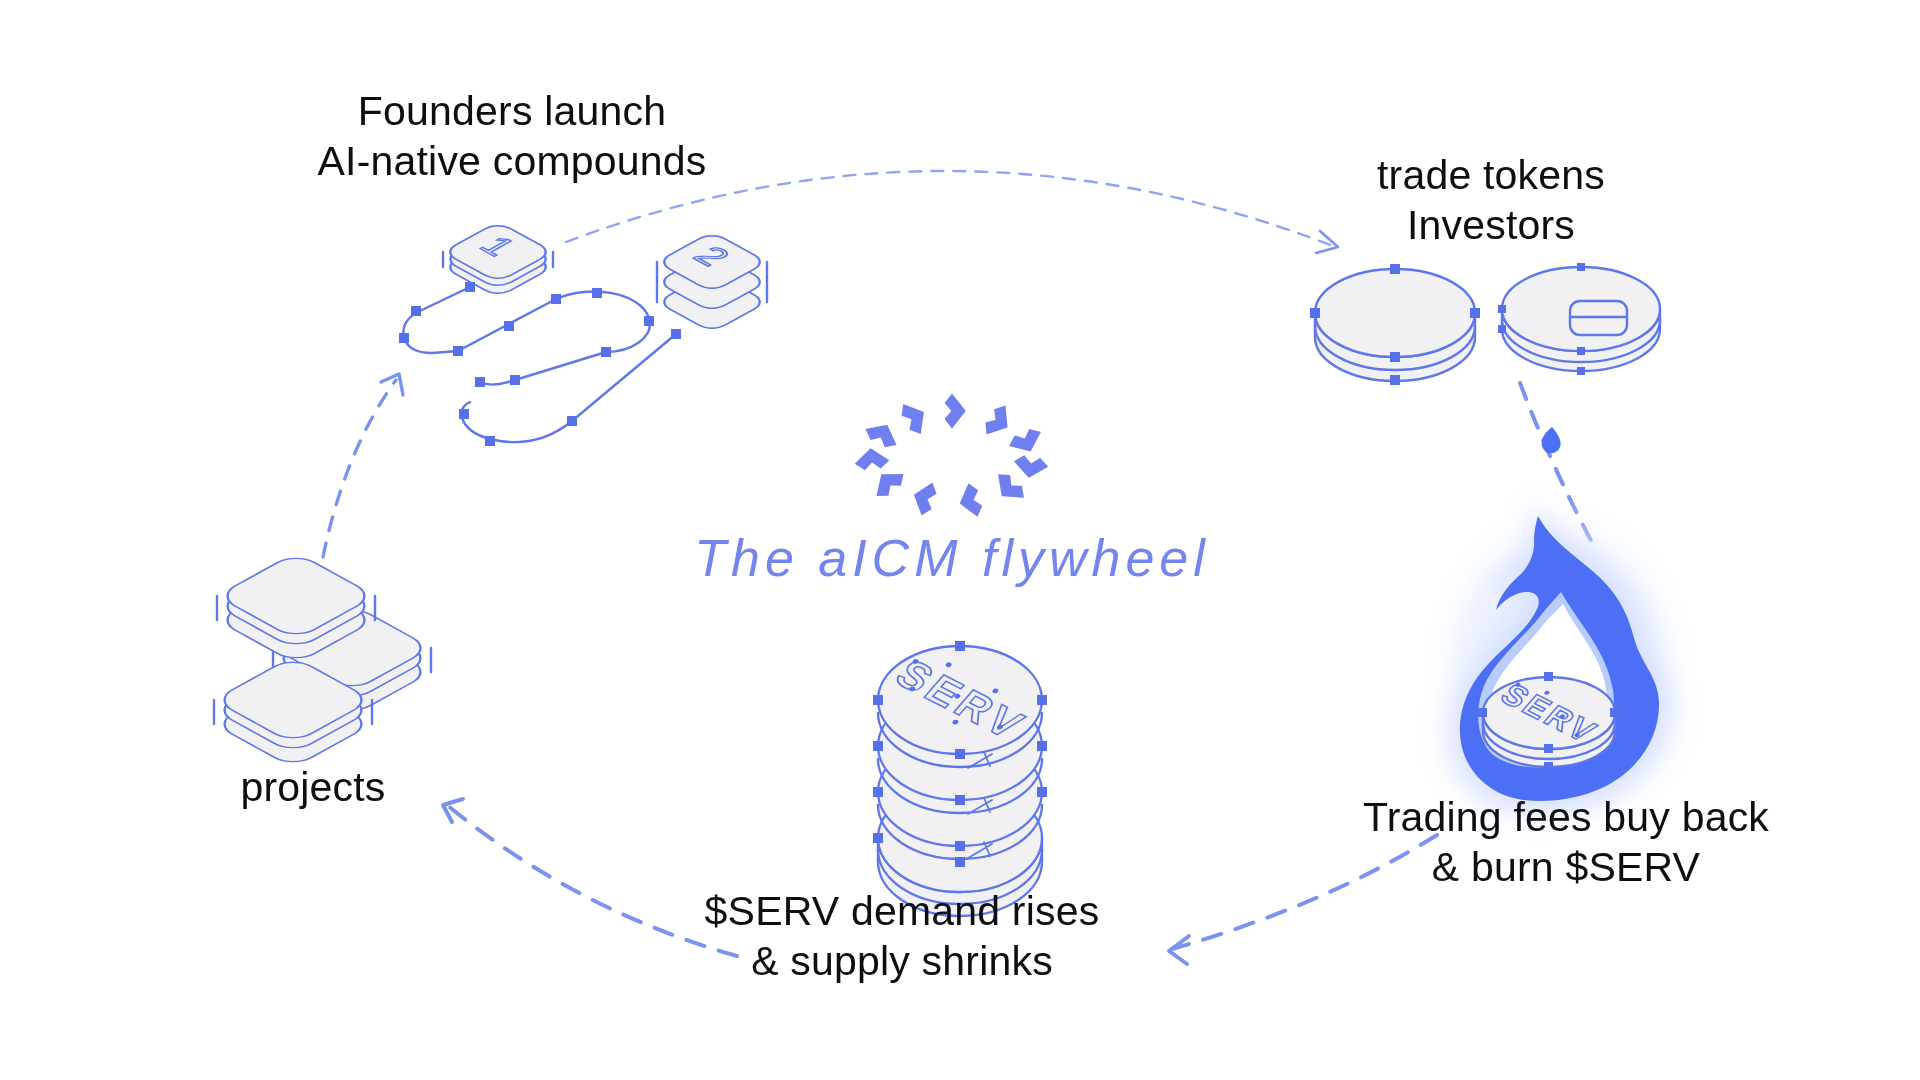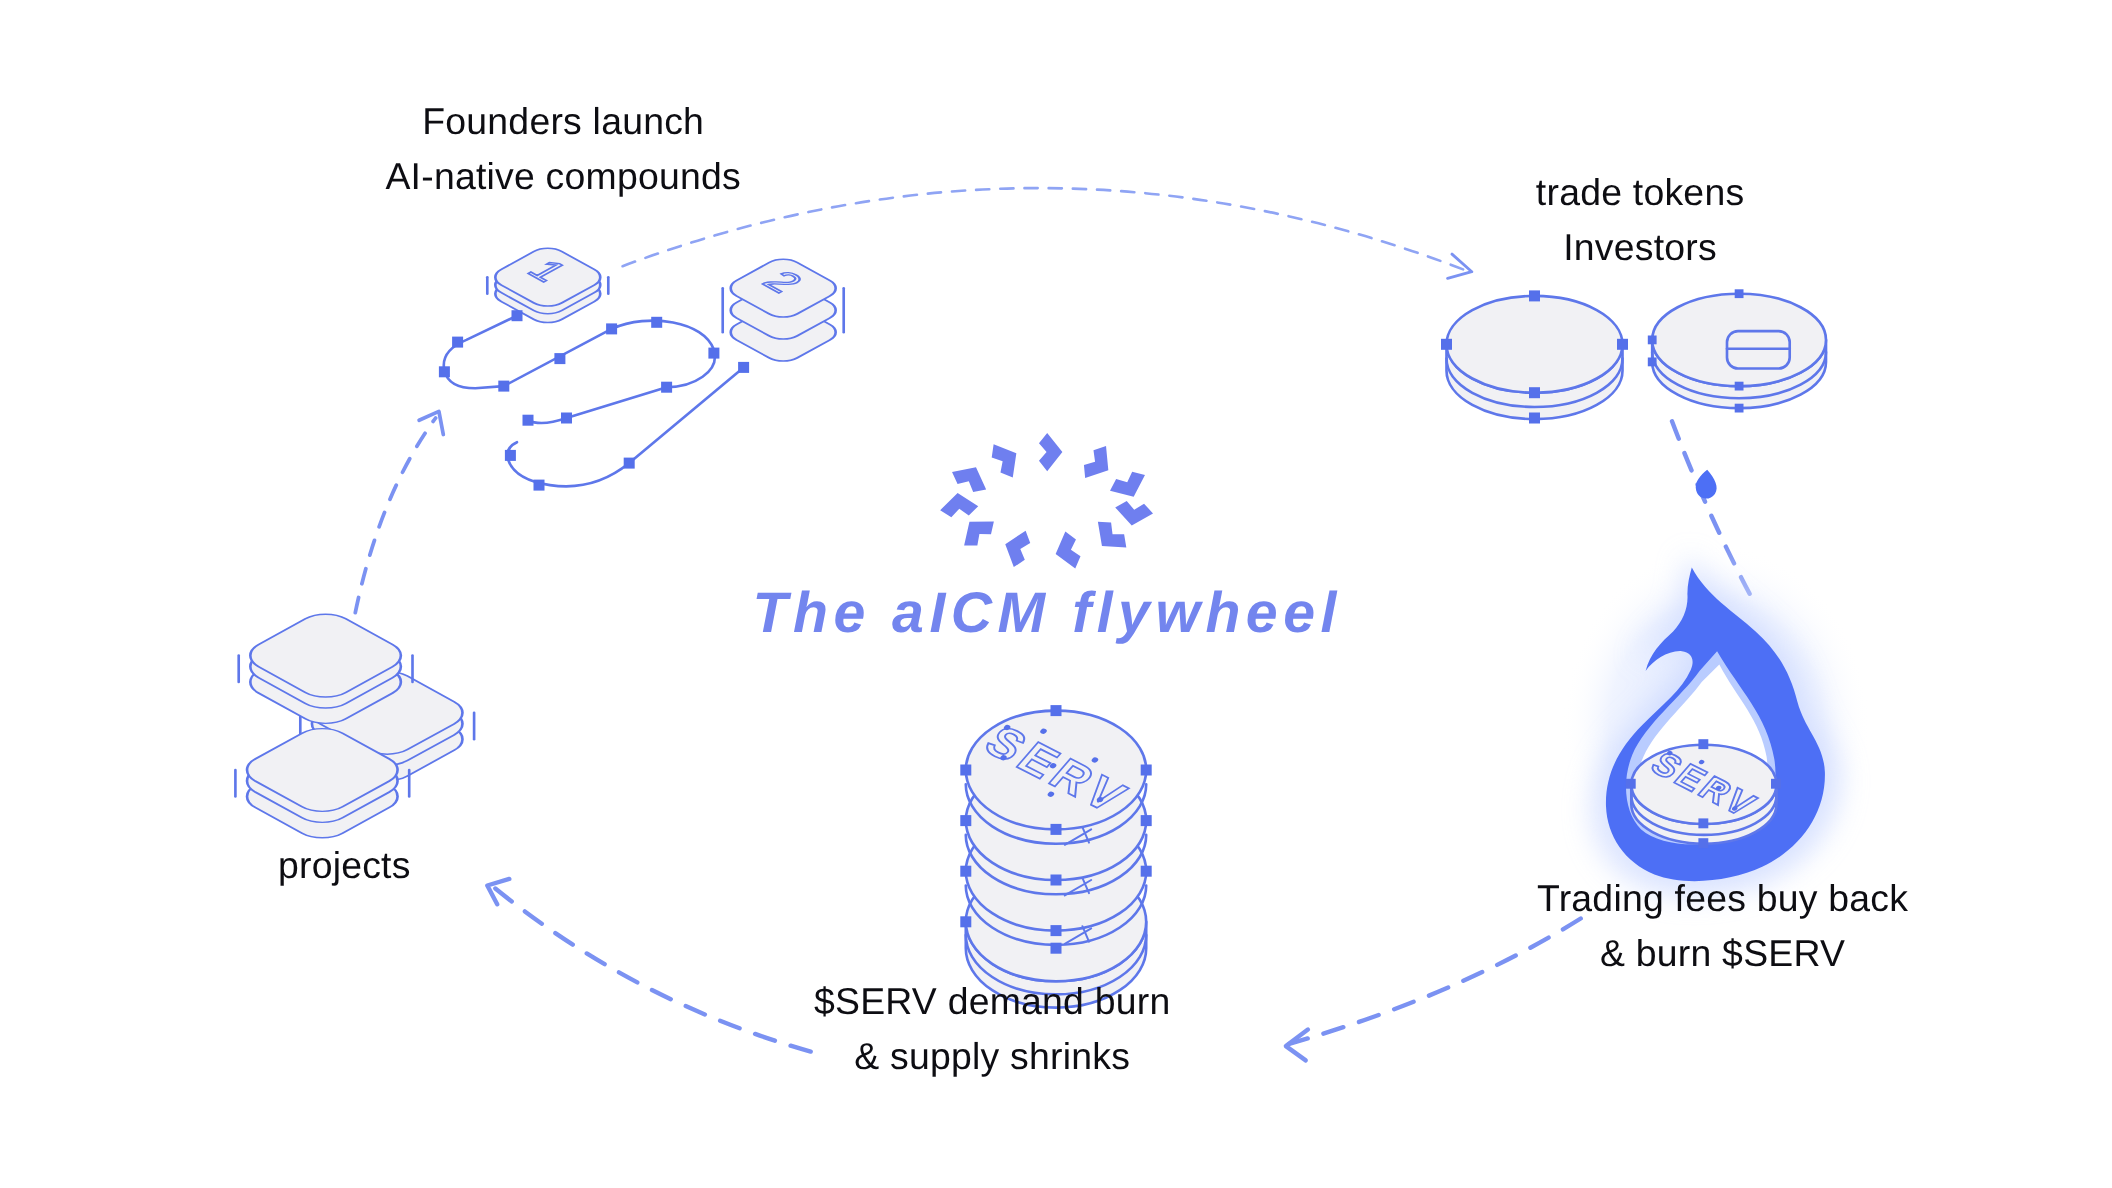--- a/index.html
+++ b/index.html
@@ -1,23 +1,23 @@
 <!DOCTYPE html>
 <html style="--bg: #ffffff; --text: #0d0d12; --title: #7385ee; --outline: #5e77ea; --node: #5570ea; --fill: #f1f1f4; --dash: #7b92f2; --dash2: #8fa4f4; --flame: #4d6ff5; --flame_glow: #c3d2ff; --logo: #6f7fef;"><head>
 <meta charset="utf-8">
 <style>
   html,body{margin:0;padding:0;background:#ffffff;}
   #stage{position:relative;width:1920px;height:1080px;background:var(--bg,#fff);overflow:hidden;
          font-family:"Liberation Sans","DejaVu Sans",sans-serif;}
   #art{position:absolute;left:0;top:0;}
   .label{position:absolute;transform:translateX(-50%);text-align:center;
-         font-size:34px;line-height:50px;font-weight:500;color:var(--text,#0d0d12);
+         font-size:41px;line-height:50px;font-weight:500;color:var(--text,#0d0d12);
          letter-spacing:.2px;white-space:nowrap;}
   .title{position:absolute;left:952px;top:558px;transform:translate(-50%,-50%);
-         font-size:52px;font-style:italic;font-weight:700;letter-spacing:5px;
+         font-size:52px;font-style:italic;font-weight:400;letter-spacing:5px;
          color:var(--title,#7385ee);white-space:nowrap;}
   
   .ln{fill:none;stroke:var(--outline,#5e77ea);stroke-width:2.4px;stroke-linecap:round;stroke-linejoin:round;}
   .fl{fill:var(--fill,#f1f1f4);}
   .nd{fill:var(--node,#5570ea);stroke:none;}
   .dash{fill:none;stroke:var(--dash,#7b92f2);stroke-width:4px;stroke-dasharray:19 15;stroke-linecap:round;}
   .dasharc{fill:none;stroke:var(--dash2,#8fa4f4);stroke-width:2.4px;stroke-dasharray:12 10;stroke-linecap:round;}
   .head{fill:none;stroke:var(--dash,#7b92f2);stroke-width:4px;stroke-linecap:round;stroke-linejoin:round;}
   .headthin{stroke-width:2.6px;}
   .serv{fill:none;stroke:var(--outline,#5e77ea);stroke-width:1.6px;letter-spacing:5px;
@@ -285,21 +285,21 @@
   </div>
   <div class="label" style="left:1491px;top:150px">
     <div>trade tokens</div>
     <div>Investors</div>
   </div>
   <div class="label" style="left:1566px;top:792px">
     <div>Trading fees buy back</div>
     <div>&amp; burn $SERV</div>
   </div>
   <div class="label" style="left:902px;top:886px">
-    <div>$SERV demand burn</div>
+    <div>$SERV demand rises</div>
     <div>&amp; supply shrinks</div>
   </div>
   <div class="label" style="left:313px;top:762px">
     <div>projects</div>
   </div>
 
   <div class="title">The aICM flywheel</div>
 </div>
 
 </body></html>

